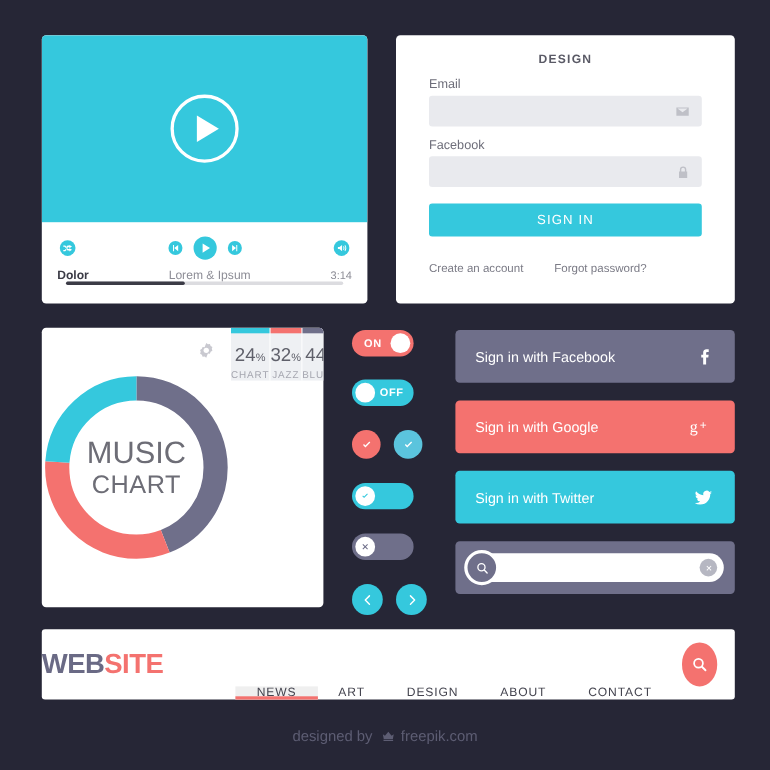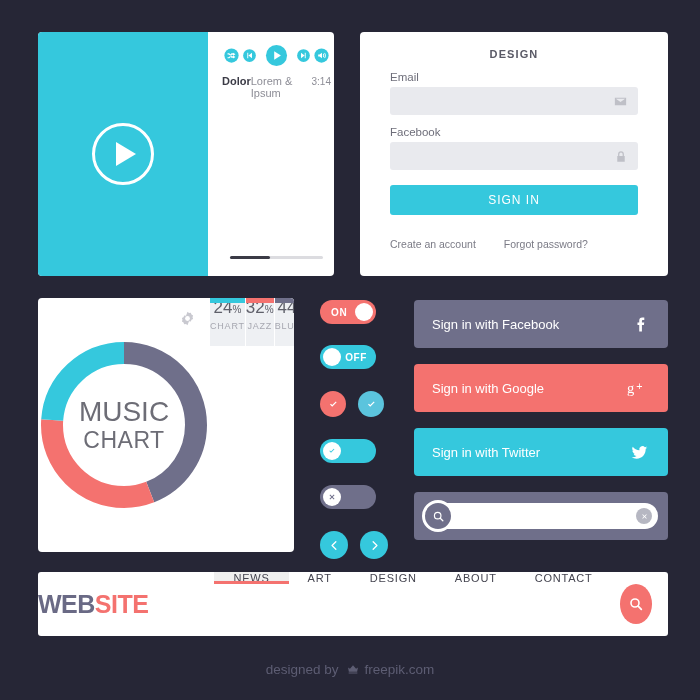--- a/index.html
+++ b/index.html
@@ -9,21 +9,21 @@
     font-family: "Liberation Sans", sans-serif;
     overflow: hidden;
   }
   .canvas { position: relative; width: 700px; height: 700px; }
 
   
   .video-card {
     position: absolute; left: 38px; top: 32px;
     width: 296px; height: 244px;
     background: #ffffff; border-radius: 4px; overflow: hidden;
-    display: flex; flex-direction: row;
+    display: flex; flex-direction: column;
   }
   .video-stage {
     flex: 0 0 170px; background: #35c8dd;
     display: flex; align-items: center; justify-content: center;
   }
   .play-ring {
     width: 62px; height: 62px; border: 3px solid #ffffff; border-radius: 50%;
     display: flex; align-items: center; justify-content: center;
   }
   .play-tri {
@@ -92,21 +92,21 @@
   .donut svg { display: block; transform: rotate(-90deg); }
   .donut-label {
     position: absolute; inset: 0; display: flex; flex-direction: column;
     align-items: center; justify-content: center; line-height: 1;
   }
   .donut-label .l1 { font-size: 28px; color: #6d6d76; letter-spacing: 0px; }
   .donut-label .l2 { font-size: 23px; color: #6d6d76; margin-top: 3px; letter-spacing: 0.5px; }
   .legend { display: flex; height: 48px; border-top: 0; }
   .legend-cell {
     flex: 1; background: #eef0f3; position: relative;
-    display: flex; flex-direction: column; align-items: center; justify-content: flex-start;
+    display: flex; flex-direction: column; align-items: center; justify-content: flex-end;
     border-right: 1px solid #ffffff;
   }
   .legend-cell:last-child { border-right: none; }
   .legend-cell .bar { position: absolute; top: 0; left: 0; right: 0; height: 5px; }
   .legend-cell .nm { font-size: 9px; color: #a6a7b0; letter-spacing: 0.8px; margin-top: 3px; }
   .legend-cell .vl { font-size: 17px; color: #5f606a; font-weight: normal; }
   .legend-cell .vl small { font-size: 10px; }
 
   
   .toggles { position: absolute; left: 320px; top: 300px; width: 80px; }
@@ -158,21 +158,21 @@
 
   
   .navbar {
     position: absolute; left: 38px; top: 572px; width: 630px; height: 64px;
     background: #ffffff; border-radius: 3px; display: flex; align-items: stretch;
   }
   .brand { display: flex; align-items: center; width: 218px; }
   .brand b { font-size: 25px; letter-spacing: -0.5px; font-weight: bold; }
   .brand .w { color: #6a6a85; }
   .brand .s { color: #f4726f; }
-  .nav-items { display: flex; align-items: flex-start; flex: 1; }
+  .nav-items { display: flex; align-items: flex-end; flex: 1; }
   .nav-item {
     display: flex; align-items: center; justify-content: center;
     padding: 0 19px; font-size: 11px; color: #44444f; letter-spacing: 0.8px;
     position: relative; cursor: pointer;
   }
   .nav-item.active { background: #efefef; }
   .nav-item.active::after {
     content: ""; position: absolute; left: 0; right: 0; bottom: 0; height: 3px; background: #f4726f;
   }
   .nav-search {

